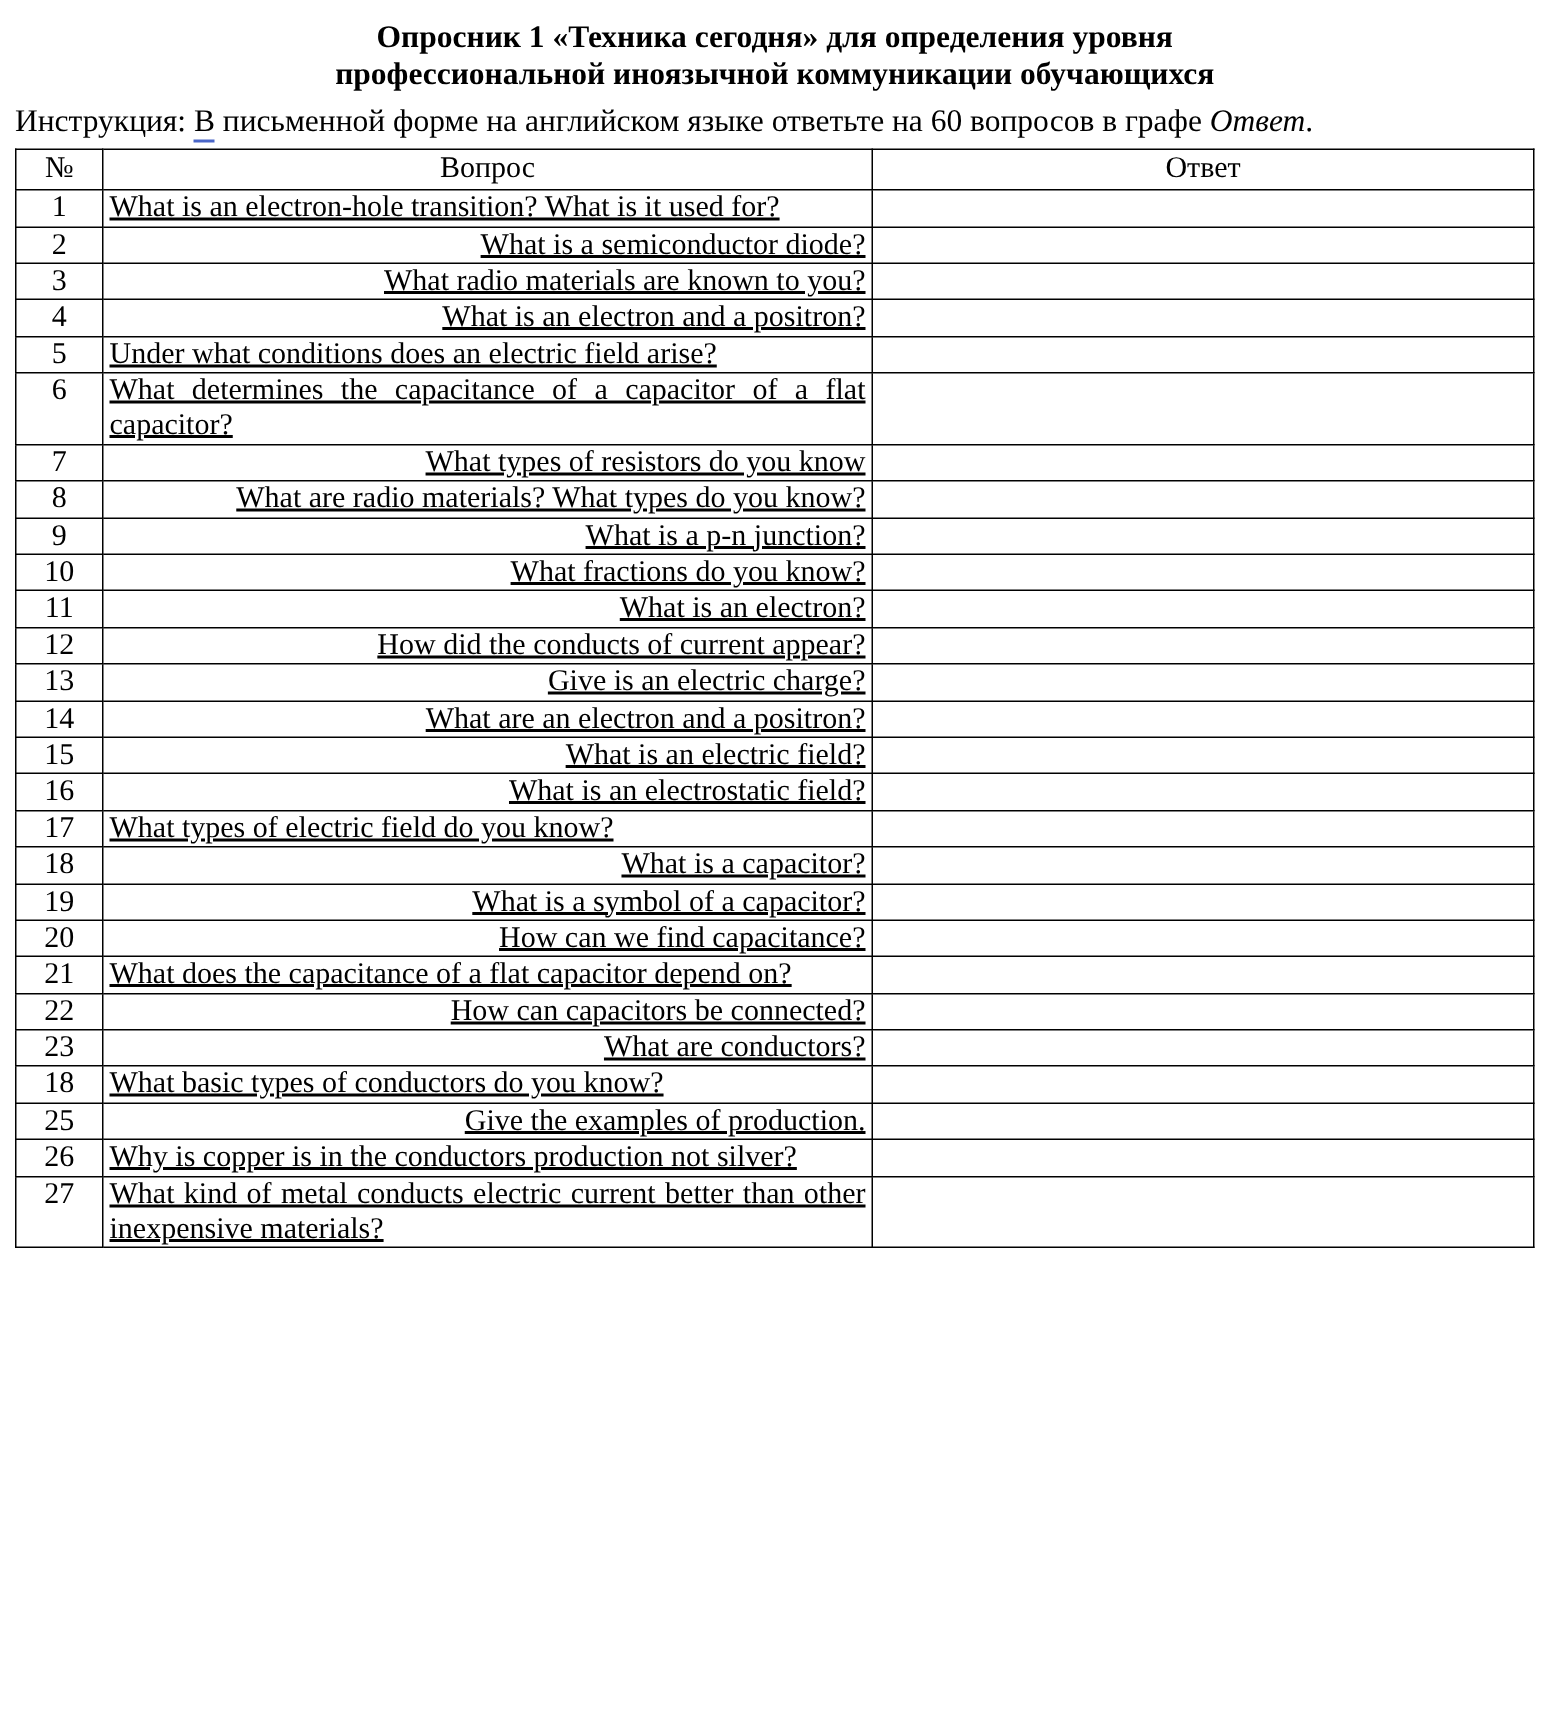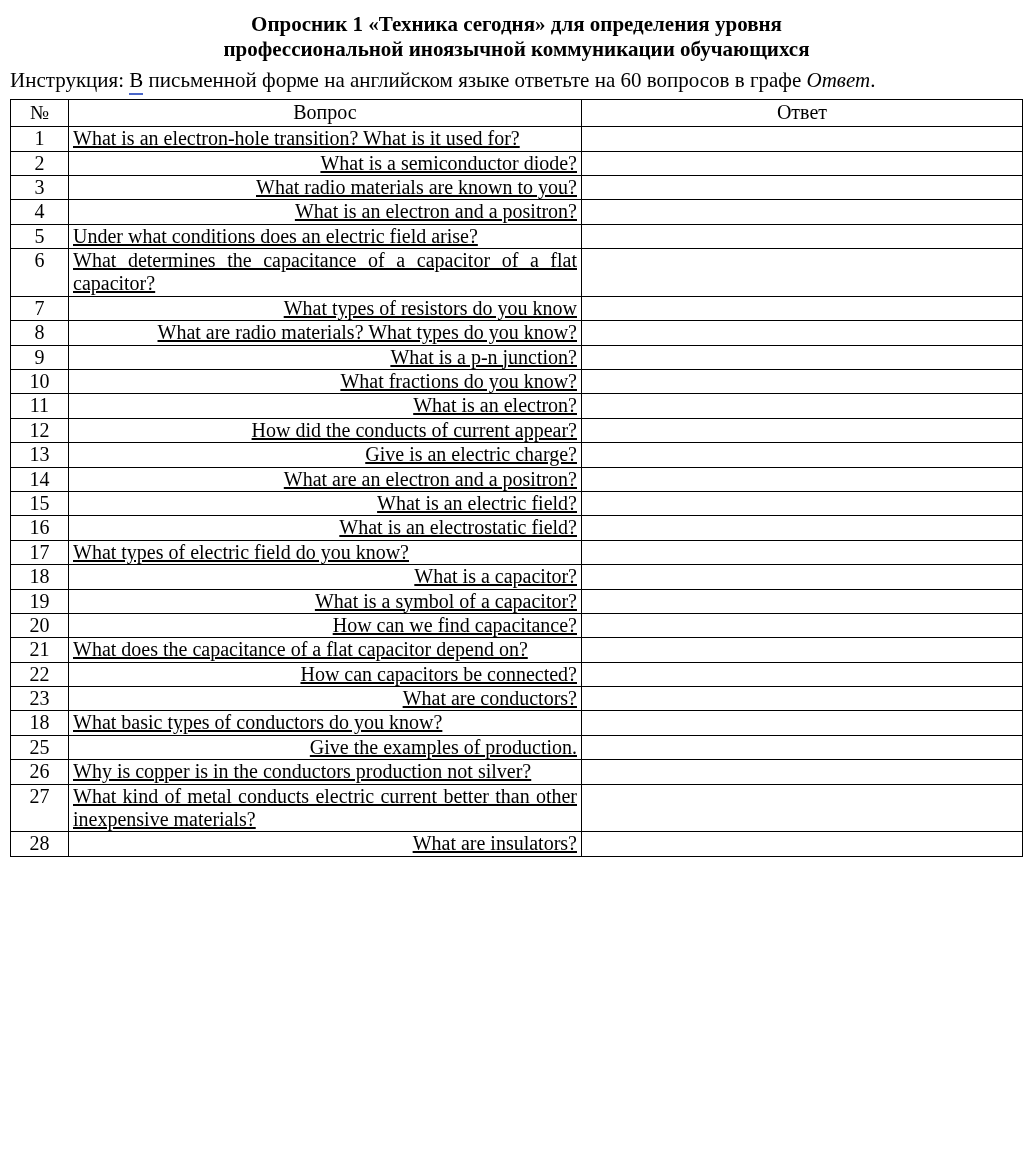--- a/index.html
+++ b/index.html
@@ -236,21 +236,16 @@
         <tr>
           <td class="num">26</td>
           <td class="q">Why is copper is in the conductors production not silver?</td>
           <td class="ans"></td>
         </tr>
         <tr>
           <td class="num">27</td>
           <td class="q">What kind of metal conducts electric current better than other inexpensive materials?</td>
           <td class="ans"></td>
         </tr>
-        <tr>
-          <td class="num">28</td>
-          <td class="q nojust">What are insulators?</td>
-          <td class="ans"></td>
-        </tr>
       </tbody>
   </table>
 
 </div>
 
 </body></html>

